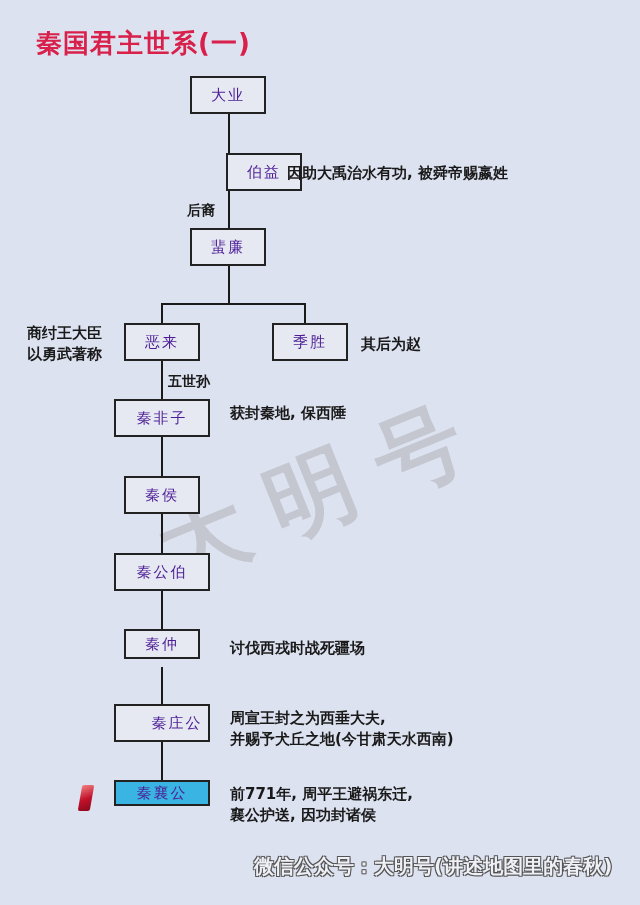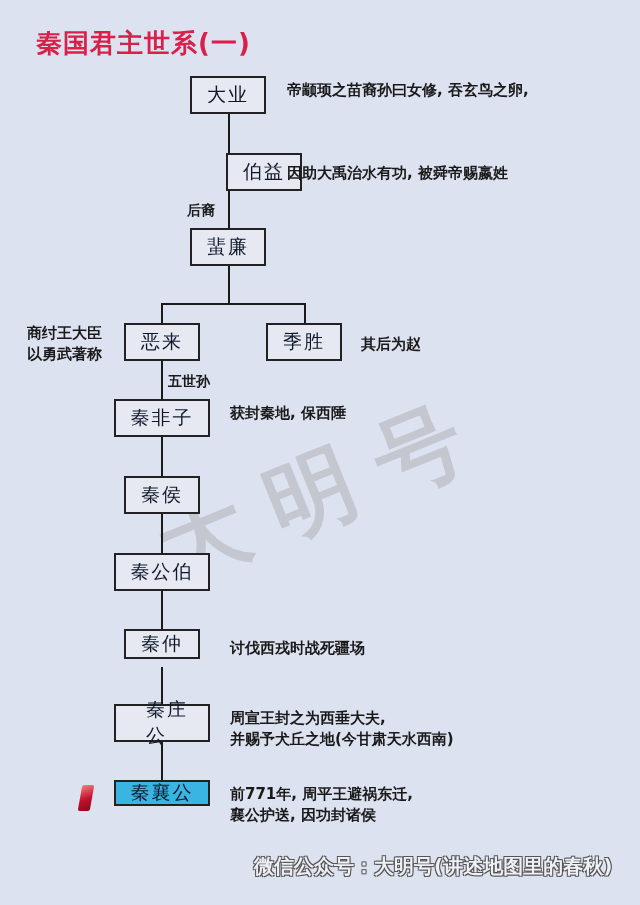--- a/index.html
+++ b/index.html
@@ -22,21 +22,21 @@
     font-family:"DejaVu Serif", serif;
     white-space:nowrap;
   }
   .line { position:absolute; background:#1a1a1a; }
   .vline { width:2px; }
   .hline { height:2px; }
   .box {
     position:absolute; height:36px; box-sizing:border-box;
     border:2px solid #222; background:#e6e9f2;
     display:flex; align-items:center; justify-content:center;
-    font-family:"DejaVu Serif", serif; font-size:19px; color:#0f172a;
+    font-family:"DejaVu Serif", serif; font-size:15px; color:#4c1d95;
     letter-spacing:2px;
   }
   .box.w76 { width:76px; }
   .box.w96 { width:96px; }
   .box.highlight { background:#3ab4e2; }
   .note {
     position:absolute; font-size:15px; font-weight:bold; line-height:21px;
     color:#1a1a1a; white-space:nowrap;
   }
   .edge-label {
@@ -71,35 +71,34 @@
 <div class="line vline" style="left:161px; top:437px; height:39px;"></div>
 <div class="line vline" style="left:161px; top:514px; height:39px;"></div>
 <div class="line vline" style="left:161px; top:591px; height:38px;"></div>
 <div class="line vline" style="left:161px; top:667px; height:37px;"></div>
 <div class="line vline" style="left:161px; top:742px; height:38px;"></div>
 
 <div class="box w76" style="left:190px; top:76px; height:38px;">大业</div>
 <div class="box w76" style="left:190px; top:153px; height:38px;margin-left:36px;">伯益</div>
 <div class="box w76" style="left:190px; top:228px; height:38px;">蜚廉</div>
 <div class="box w76" style="left:124px; top:323px; height:38px;">恶来</div>
-<div class="box w76" style="left:266px; top:323px; height:38px;">季胜</div>
+<div class="box w76" style="left:272px; top:323px; height:38px;">季胜</div>
 <div class="box w96" style="left:114px; top:399px; height:38px;">秦非子</div>
 <div class="box w76" style="left:124px; top:476px; height:38px;">秦侯</div>
 <div class="box w96" style="left:114px; top:553px; height:38px;">秦公伯</div>
 <div class="box w76" style="left:124px; top:629px; height:30px;">秦仲</div>
 <div class="box w96" style="left:114px; top:704px; height:38px;padding-left:30px;">秦庄公</div>
 <div class="box w96 highlight" style="left:114px; top:780px; height:26px;">秦襄公</div>
 
 <div class="seal"></div>
 
 <div class="edge-label" style="left:187px; top:202px;">后裔</div>
 <div class="edge-label" style="left:168px; top:373px;">五世孙</div>
 
 <div class="note" style="left:287px; top:80px;">
-  <div>帝颛顼之苗裔孙曰女修, 吞玄鸟之卵,</div>
 </div>
 <div class="note" style="left:287px; top:163px;">
   <div>因助大禹治水有功, 被舜帝赐嬴姓</div>
 </div>
 <div class="note" style="left:27px; top:323px;">
   <div>商纣王大臣</div>
   <div>以勇武著称</div>
 </div>
 <div class="note" style="left:361px; top:334px;">
   <div>其后为赵</div>

